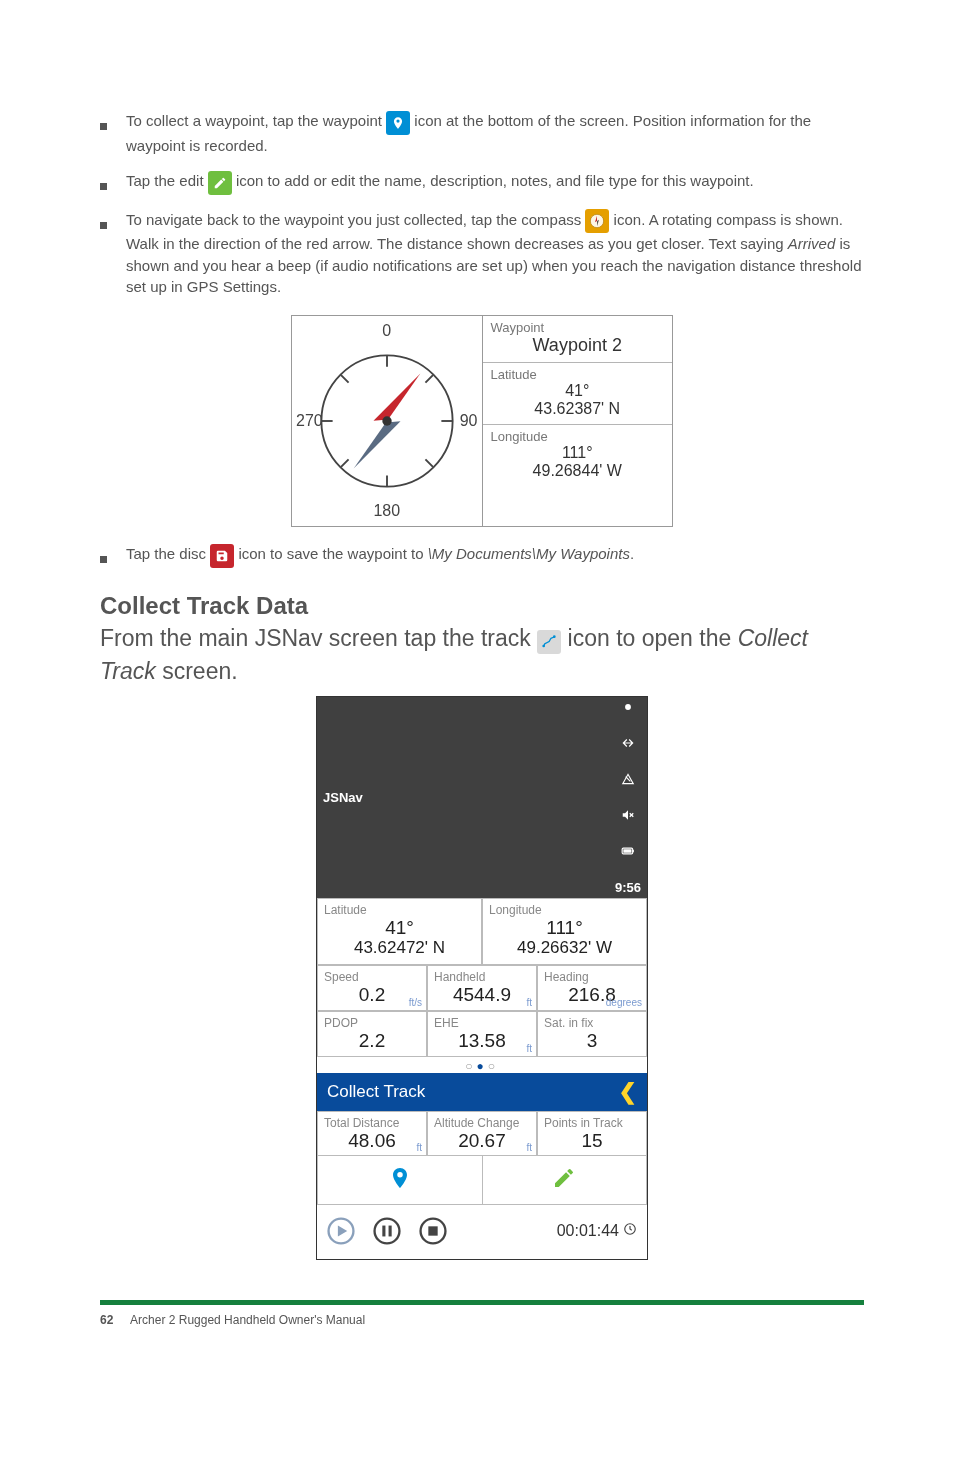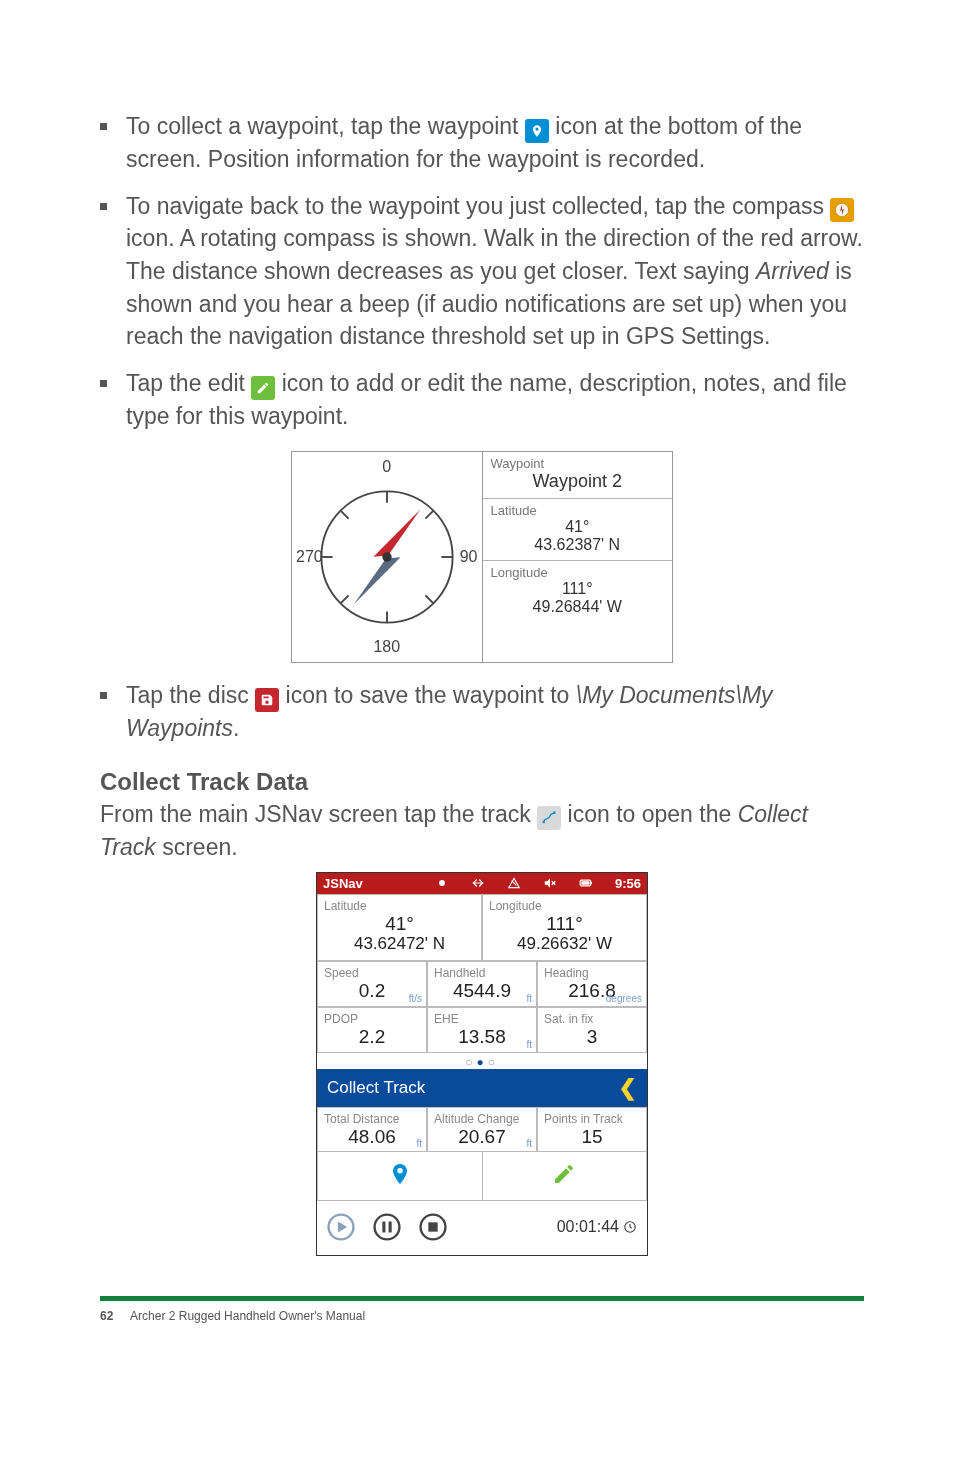--- a/index.html
+++ b/index.html
@@ -15,21 +15,21 @@
   }
   ul.doclist {
     list-style: none;
     margin: 0 0 18px 0;
     padding: 0;
   }
   ul.doclist > li {
     position: relative;
     padding-left: 26px;
     margin-bottom: 14px;
-    font-size: 23px;
+    font-size: 15px;
     line-height: 1.42;
     color: #555;
   }
   ul.doclist > li::before {
     content: "";
     position: absolute;
     left: 0;
     top: 13px;
     width: 7px;
     height: 7px;
@@ -113,30 +113,30 @@
   .info-val.small { font-size: 16px; }
 
   
   .shot2 {
     width: 330px;
     margin: 8px auto 40px auto;
     border: 1px solid #333;
     background: #fff;
   }
   .statusbar {
-    background: #b91c1c;
+    background: #404040;
     color: #fff;
     display: flex;
     align-items: center;
     justify-content: space-between;
     padding: 3px 6px;
     font-size: 13px;
     font-weight: bold;
   }
-  .status-icons { display:flex; gap:22px; align-items:center; }
+  .status-icons { display:flex; gap:22px; align-items:center;flex-direction:column; }
   .status-icons svg { width:14px; height:14px; fill:#fff; }
   .bluebar {
     background: #084b9b;
     color: #fff;
     display: flex;
     align-items: center;
     padding: 6px 8px;
     font-size: 17px;
   }
   .bluebar .burger {
@@ -183,21 +183,21 @@
   .tab:first-child { border-right:1px solid #bbb;}
   .tab svg { width:24px; height:24px; }
 
   .ctrl-row {
     display:flex;
     align-items:center;
     padding:12px 10px 14px 10px;
     gap:18px;
   }
   .ctrl-row .cbtn { width:28px; height:28px; }
-  .ctrl-row .timer { margin-left:auto; font-size:16px; color:#333; display:flex; align-items:center; gap:4px;}
+  .ctrl-row .timer { margin-left:auto; font-size:16px; color:#333; display:flex; align-items:flex-start; gap:4px;}
 
   .footer {
     border-top: 5px solid #15803d;
     margin-top: 30px;
     padding-top: 8px;
     font-size: 12px;
     color:#555;
   }
   .footer .pg { font-weight:bold; margin-right:14px;}
 </style>
@@ -211,42 +211,42 @@
       <span>To collect a waypoint, tap the waypoint </span>
       <span class="inline-icon ic-pin">
         <svg viewBox="0 0 24 24">
             <path d="M12 2C8 2 5 5 5 9c0 5 7 13 7 13s7-8 7-13c0-4-3-7-7-7zm0 9.5A2.5 2.5 0 1 1 12 6a2.5 2.5 0 0 1 0 5.5z"></path>
           </svg>
       </span>
       <span> icon at the bottom of the screen. Position information for the waypoint is recorded.</span>
     </li>
 
     <li>
+      <span>Tap the edit </span>
+      <span class="inline-icon ic-edit">
+        <svg viewBox="0 0 24 24">
+            <path d="M3 17.25V21h3.75L17.81 9.94l-3.75-3.75L3 17.25zM20.71 7.04a1 1 0 0 0 0-1.41l-2.34-2.34a1 1 0 0 0-1.41 0l-1.83 1.83 3.75 3.75 1.83-1.83z"></path>
+          </svg>
+      </span>
+      <span> icon to add or edit the name, description, notes, and file type for this waypoint.</span>
+    </li>
+
+    <li>
       <span>To navigate back to the waypoint you just collected, tap the compass </span>
       <span class="inline-icon ic-compass">
         <svg viewBox="0 0 24 24">
             <circle cx="12" cy="12" r="10" fill="#fff" opacity="0.9"></circle>
             <circle cx="12" cy="12" r="10" fill="none" stroke="#b07800" stroke-width="1"></circle>
             <polygon points="12,4 9,14 12,12" fill="#c6262d"></polygon>
             <polygon points="12,20 15,10 12,12" fill="#555"></polygon>
           </svg>
       </span>
       <span> icon. A rotating compass is shown. Walk in the direction of the red arrow. The distance shown decreases as you get closer. Text saying </span>
       <span class="em">Arrived</span>
       <span> is shown and you hear a beep (if audio notifications are set up) when you reach the navigation distance threshold set up in GPS Settings.</span>
-    </li>
-
-    <li>
-      <span>Tap the edit </span>
-      <span class="inline-icon ic-edit">
-        <svg viewBox="0 0 24 24">
-            <path d="M3 17.25V21h3.75L17.81 9.94l-3.75-3.75L3 17.25zM20.71 7.04a1 1 0 0 0 0-1.41l-2.34-2.34a1 1 0 0 0-1.41 0l-1.83 1.83 3.75 3.75 1.83-1.83z"></path>
-          </svg>
-      </span>
-      <span> icon to add or edit the name, description, notes, and file type for this waypoint.</span>
     </li>
   </ul>
 
   <div class="shot1">
     <div class="compass-col">
       <span class="compass-lbl compass-n">0</span>
       <span class="compass-lbl compass-s">180</span>
       <span class="compass-lbl compass-e">90</span>
       <span class="compass-lbl compass-w">270</span>
       <svg class="compass" viewBox="0 0 160 160">

